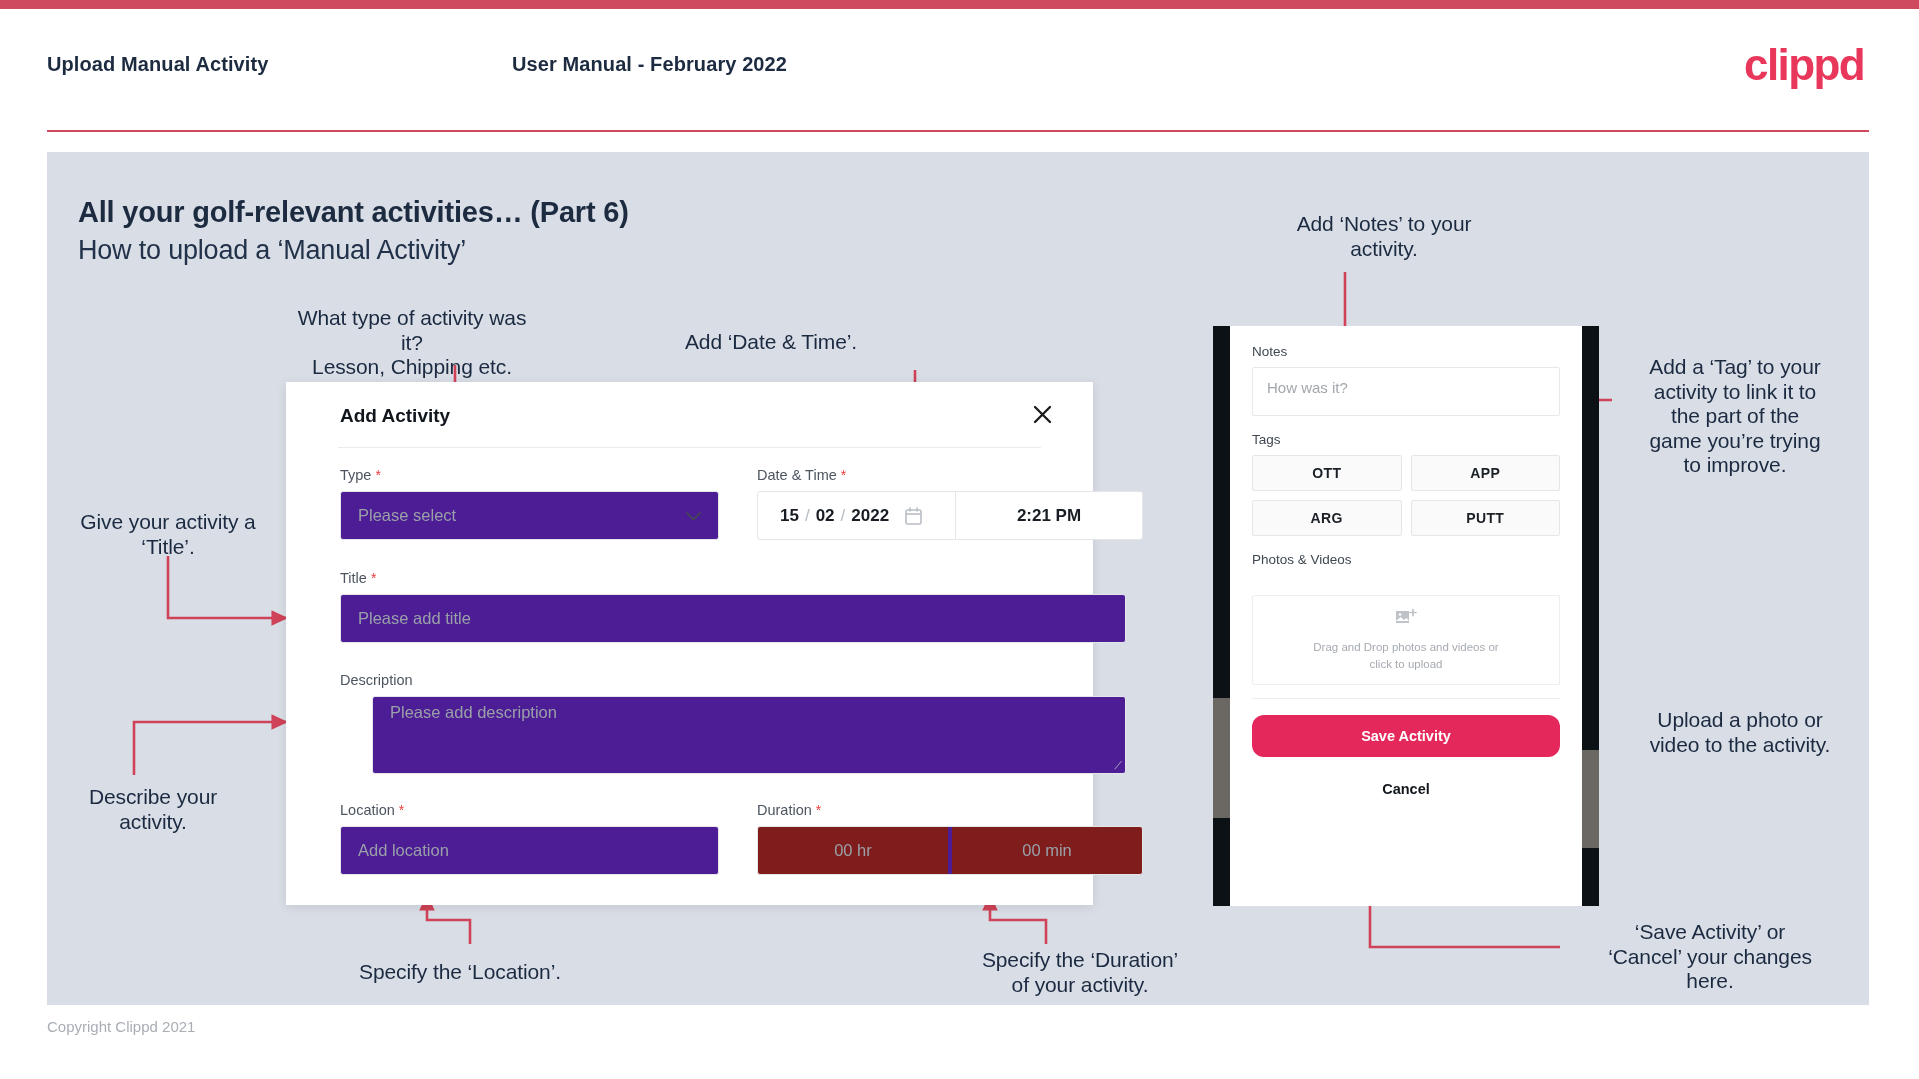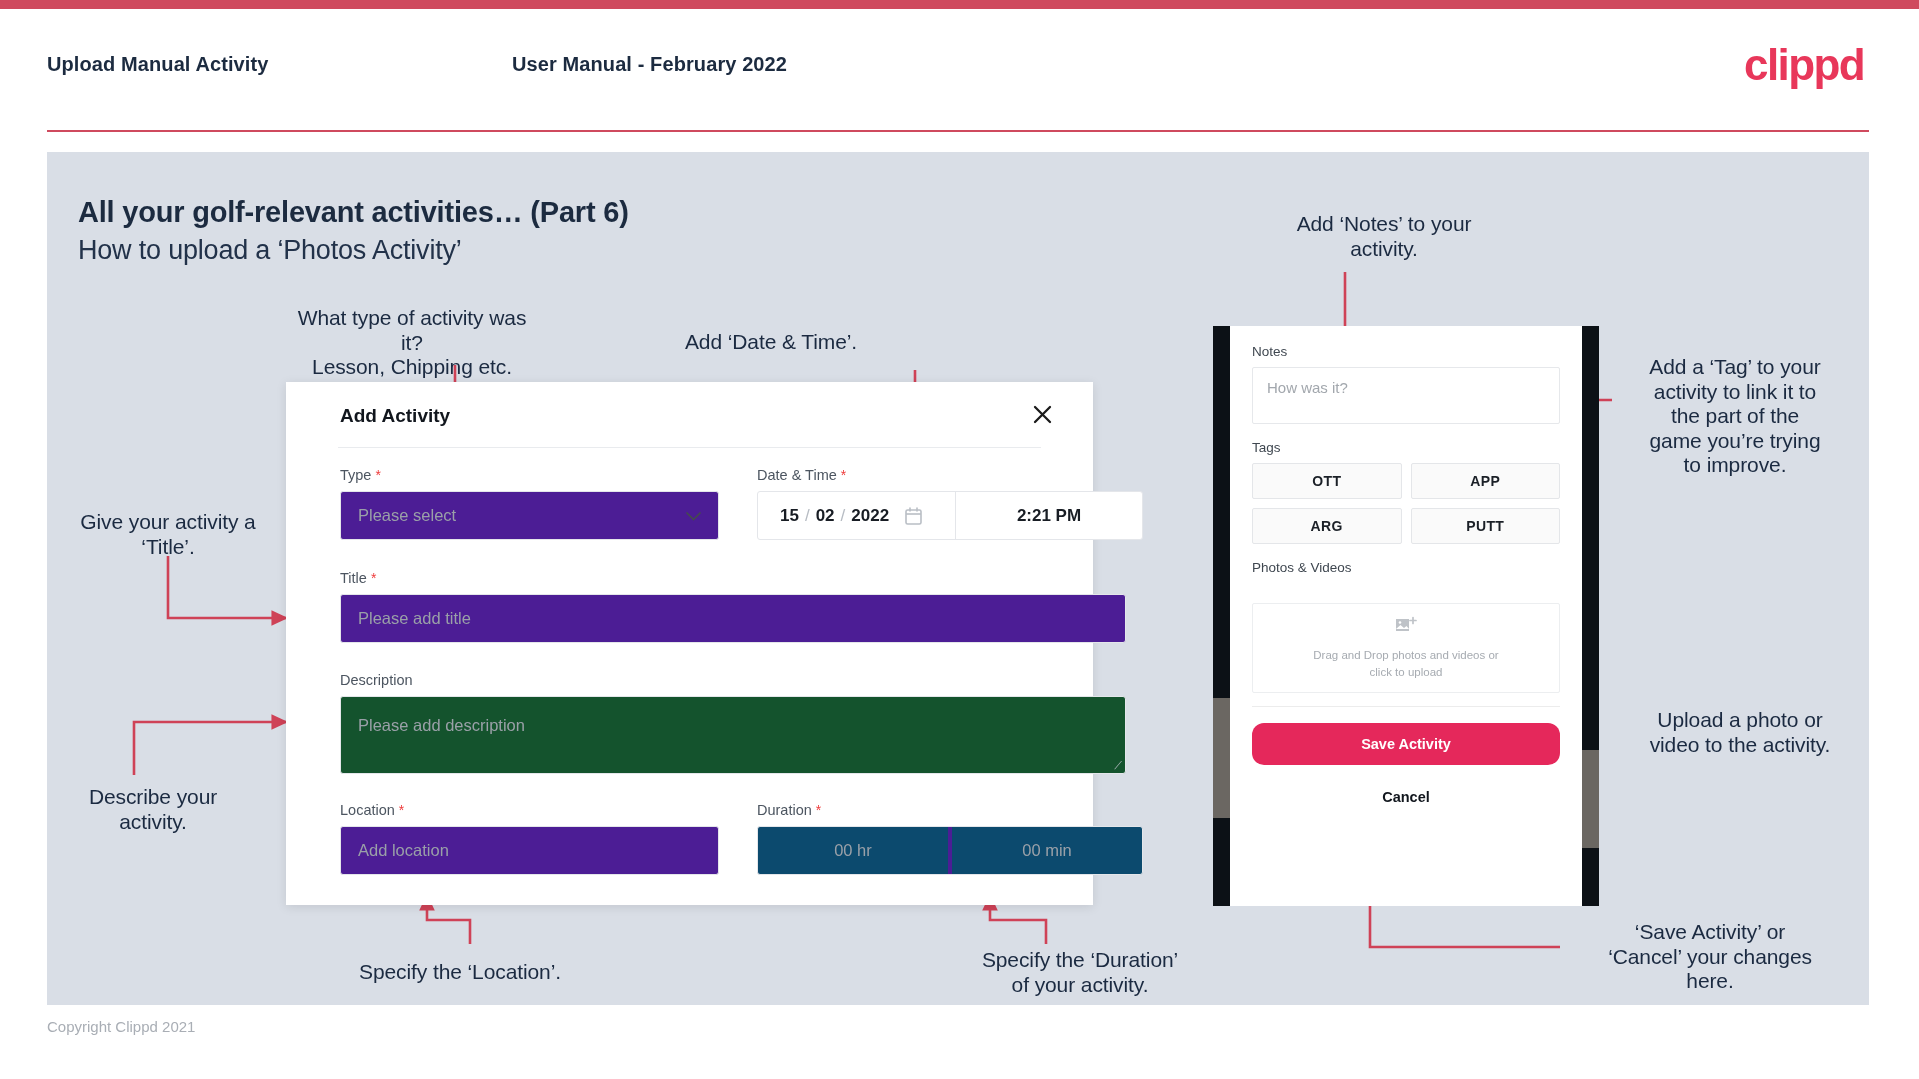--- a/index.html
+++ b/index.html
@@ -128,35 +128,35 @@
   .dt-sep{ color:#b7bcc3; font-weight:400; }
   .cal-ico{ margin-left:10px; display:flex; align-items:center; }
   .dt-time{
     flex:1; display:flex; align-items:center; justify-content:center;
     font-size:17px; font-weight:600; color:#181d24;
   }
 
   .row-title{ position:absolute; left:54px; top:122px; width:786px; }
   .row-desc { position:absolute; left:54px; top:224px; width:786px; }
   .ta{
-    border:1px solid #e4e6ea; background:#14532d; border-radius:3px;
-    height:78px; padding:19px 17px;
-    font-size:16.5px; color:#9aa0a8; position:relative;
+    border:1px solid #e4e6ea; background:#4c1d95; border-radius:3px;
+    height:78px; padding:6px 17px;
+    font-size:16.5px; color:#9aa0a8; position:relative;margin-left:32px;
   }
   .ta-grip{
     position:absolute; right:3px; bottom:2px;
     width:12px; height:12px; color:#b9bec5; font-size:11px;
     line-height:12px; text-align:right;
   }
 
   .row-loc{ position:absolute; left:54px; top:354px; width:379px; }
   .row-dur{ position:absolute; left:471px; top:354px; width:386px; }
   .dur-wrap{
     display:flex; border:1px solid #e4e6ea; border-radius:3px; height:49px;
-    background:#0c4a6e; overflow:hidden;
+    background:#7f1d1d; overflow:hidden;
   }
   .dur-cell{
     flex:1; display:flex; align-items:center; justify-content:center;
     font-size:16.5px; color:#9aa0a8;
   }
   .dur-cell + .dur-cell{ border-left:4px solid #4c1d95; }
 
   
   .phone{
     position:absolute; left:1213px; top:326px;
@@ -167,21 +167,21 @@
   .btn-l{ position:absolute; left:0;  top:372px; width:17px; height:120px; background:#6b6762; }
   .btn-r{ position:absolute; right:0; top:424px; width:17px; height:98px;  background:#6b6762; }
 
   .screen{
     position:absolute; left:17px; top:0; width:352px; height:580px;
     background:#fff; overflow:hidden;
   }
   .ph-pad{ padding:18px 22px 0 22px; }
   .ph-label{ font-size:13.5px; color:#3f4750; margin-bottom:8px; }
   .ph-notes{
-    border:1px solid #e6e8eb; border-radius:2px; height:57px;
+    border:1px solid #e6e8eb; border-radius:2px; height:49px;
     padding:11px 14px; font-size:15px; color:#a2a7ad; background:#fff;
   }
   .ph-tags{
     display:grid; grid-template-columns:1fr 1fr; gap:9px;
   }
   .tag{
     border:1px solid #e4e6e9; background:#fafafa; border-radius:2px;
     height:36px; display:flex; align-items:center; justify-content:center;
     font-size:14px; font-weight:700; color:#1b2027; letter-spacing:.4px;
   }
@@ -219,21 +219,21 @@
 <div class="header">
   <div class="hdr-title">Upload Manual Activity</div>
   <div class="hdr-sub">User Manual - February 2022</div>
   <div class="hdr-logo">clippd</div>
   <div class="hdr-rule"></div>
 </div>
 
 <div class="slide"></div>
 
 <div class="slide-title">All your golf-relevant activities… (Part 6)</div>
-<div class="slide-subtitle">How to upload a ‘Photos Activity’</div>
+<div class="slide-subtitle">How to upload a ‘Manual Activity’</div>
 
 <div class="anno c" style="left:288px; top:306px; width:248px;">What type of activity was it?<br>Lesson, Chipping etc.</div>
 
 <div class="anno c" style="left:660px; top:330px; width:222px;">Add ‘Date &amp; Time’.</div>
 
 <div class="anno c" style="left:38px; top:510px; width:260px;">Give your activity a<br>‘Title’.</div>
 
 <div class="anno c" style="left:38px; top:785px; width:230px;">Describe your<br>activity.</div>
 
 <div class="anno c" style="left:320px; top:960px; width:280px;">Specify the ‘Location’.</div>

